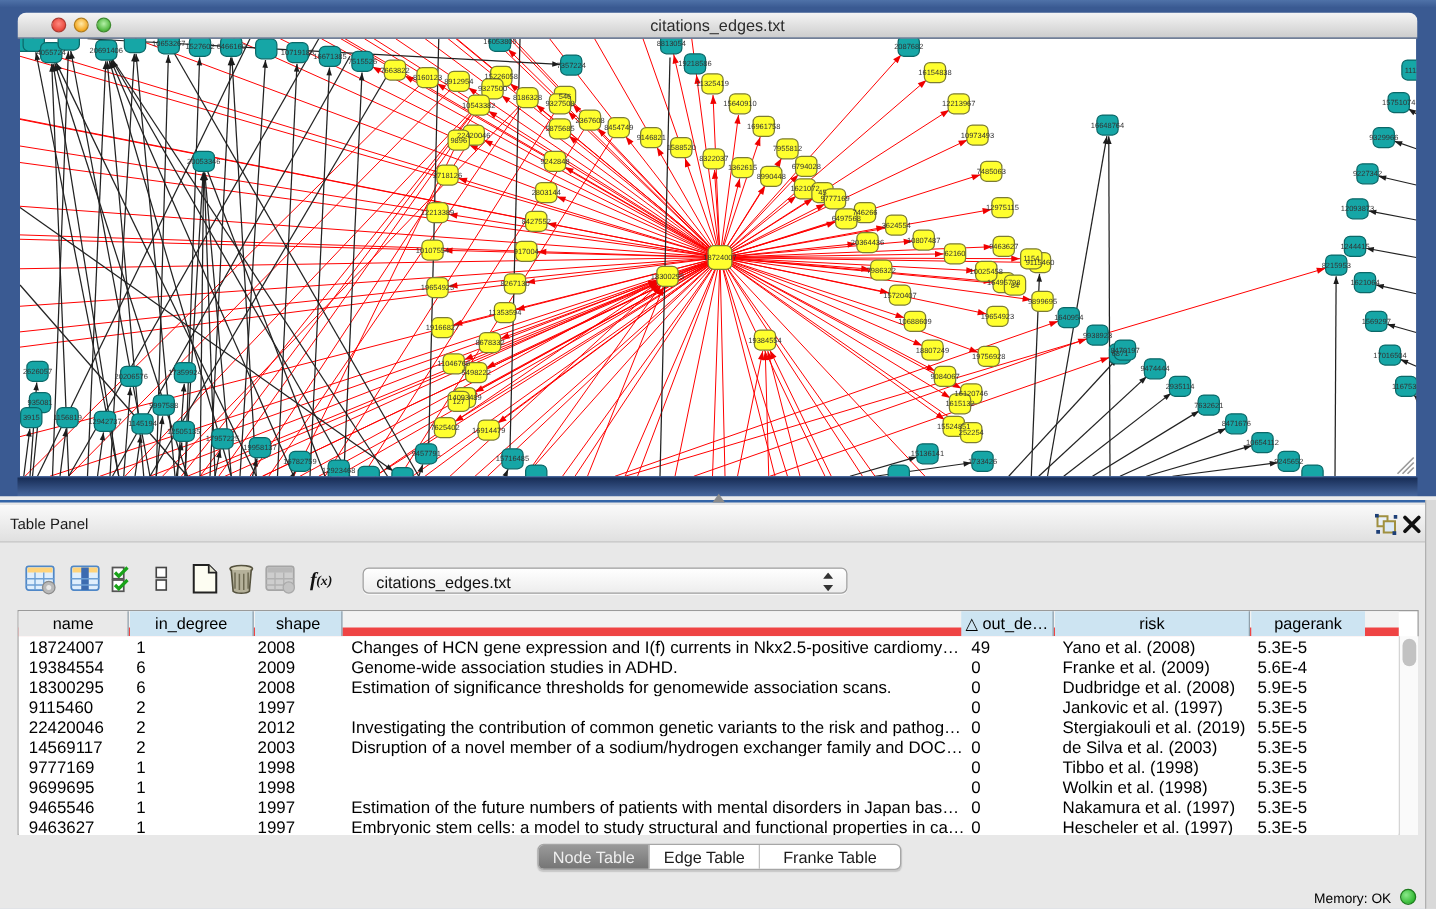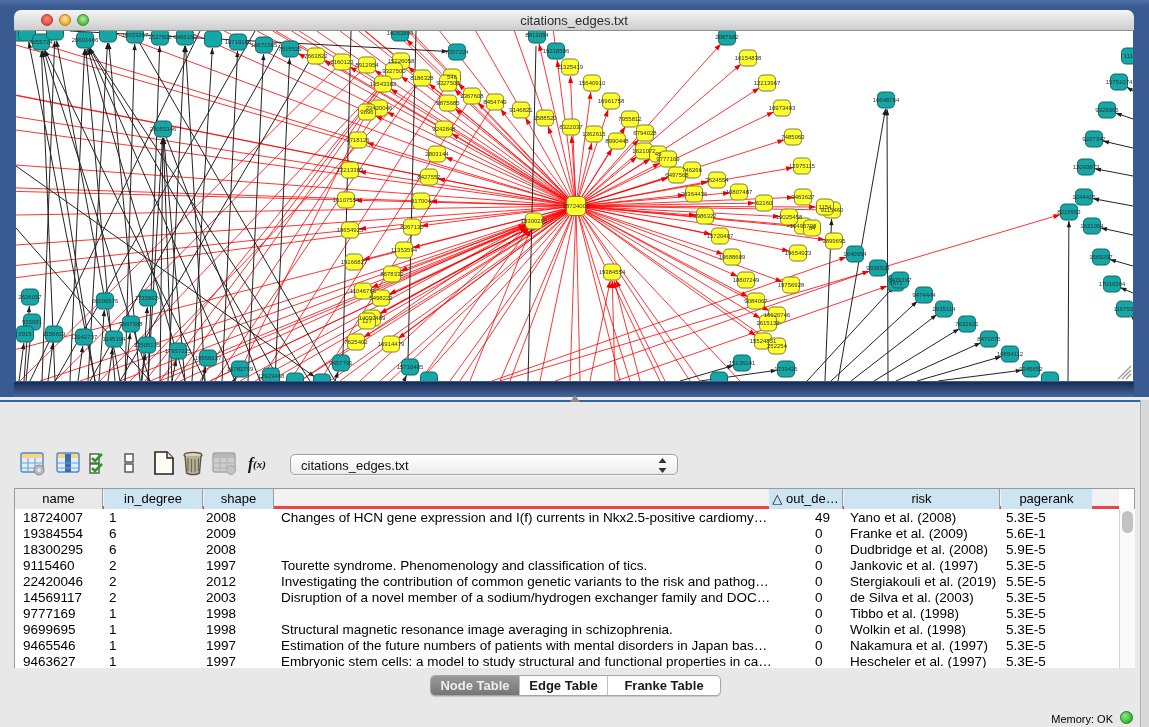--- a/index.html
+++ b/index.html
@@ -14,32 +14,32 @@
 #tl3{left:63px;background:radial-gradient(circle at 5px 4px,#b4f0a8,#50b73e 70%);border:1px solid #3d8a2e}
 #band{position:absolute;left:0;top:372px;width:1120px;height:16px;background:linear-gradient(#172c55,#4a6ba3)}
 #handle{position:absolute;left:570px;top:-7px;width:0;height:0;border-left:5px solid transparent;border-right:5px solid transparent;border-bottom:7px solid #8c8c8c}
 #panel{position:absolute;left:0;top:400px;width:1149px;height:327px;background:#e8e8e8;border-top:2px solid #3465a8}
 #phead{position:absolute;left:0;top:2px;width:1149px;height:30px;background:linear-gradient(#fafafa,#e0e0e0);border-bottom:1px solid #c4c4c4}
 #phead .t{position:absolute;left:8px;top:8px;font-size:12px;color:#1a1a1a}
 #drop{position:absolute;left:290px;top:52px;width:388px;height:21px;border:1px solid #a0a0a0;border-radius:5px;
  background:linear-gradient(#ffffff,#ededed);box-shadow:0 1px 0 rgba(255,255,255,.7)}
 #drop .dt{position:absolute;left:10px;top:3px;font-size:13px;color:#111}
 #tablebox{position:absolute;left:14px;top:86px;width:1121px;height:180px;background:#fff;border:1px solid #9a9a9a}
-#thead{position:absolute;left:0;top:0;width:1104px;height:20px;background:#f2f2f2;border-bottom:3px solid #ef4444}
+#thead{position:absolute;left:0;top:0;width:1104px;height:20px;background:#f2f2f2;border-bottom:7px solid #ef4444}
 .hc{position:absolute;top:0;height:20px;font-size:13px;color:#000;text-align:center;line-height:20px;border-right:1px solid #909faa;background:#cde4f2}
 #tbody{position:absolute;left:0;top:20px;width:1104px;height:159px;background:#fff;overflow:hidden}
 .tr{position:relative;width:1104px;height:16px;white-space:nowrap}
 .c{position:absolute;top:0;height:16px;font-size:13.5px;line-height:18px;color:#000;overflow:hidden}
 .c0{left:8px;width:88px}.c1{left:94px;width:100px}.c2{left:191px;width:70px}
-.c3{left:266px;width:492px;text-overflow:ellipsis}.c4{left:800px;width:66px}.c5{left:835px;width:150px}
+.c3{left:266px;width:492px;text-overflow:ellipsis}.c4{left:762px;width:66px}.c5{left:835px;width:150px}
 .c6{left:991px;width:95px}
 #vscroll{position:absolute;left:1104px;top:20px;width:16px;height:159px;background:#fafafa;border-left:1px solid #d5d5d5}
 #vthumb{position:absolute;left:2px;top:2px;width:11px;height:22px;background:#c2c2c2;border-radius:6px}
 #tabs{position:absolute;left:430px;top:273px;height:21px;border:1px solid #a6a6a6;border-radius:5px;background:#fff;box-shadow:0 1px 1px rgba(0,0,0,.15)}
-.tab{display:inline-block;height:19px;line-height:19px;font-size:13px;font-weight:bold;color:#1a1a1a;text-align:center;vertical-align:top}
+.tab{display:inline-block;height:19px;line-height:19px;font-size:13px;font-weight:normal;color:#1a1a1a;text-align:center;vertical-align:top}
 #tab1{width:88px}#tab2{width:89px}#tab3{width:112px}
 #tab1{background:linear-gradient(#9a9a9a,#757575);color:#efefef;border-radius:4px 0 0 4px}
 #tab2{border-left:1px solid #c0c0c0;border-right:1px solid #c0c0c0}
 #mem{position:absolute;right:36px;top:311px;font-size:11px;color:#000}
 #memdot{position:absolute;right:16px;top:309px;width:13px;height:13px;border-radius:50%;
  background:radial-gradient(circle at 4px 4px,#8ae98a,#2eb52e 75%);border:1px solid #1d7a1d}
 #rdiv{position:absolute;left:1140px;top:400px;width:9px;height:327px;background:#d9d9d9;border-left:1px solid #b0b0b0}
 .ficon{position:absolute}
 </style></head><body>
 <div id="root">
@@ -703,20 +703,34 @@
 <text x="1084" y="199.2" font-size="6" font-family="Liberation Sans, sans-serif" fill="#333" text-anchor="middle">1244415</text>
 <text x="576" y="208.2" font-size="6" font-family="Liberation Sans, sans-serif" fill="#333" text-anchor="middle">18724007</text>
 <path d="M1118 379 L1131 366 M1122 379 L1131 370 M1126 379 L1131 374" stroke="#9a9a9a" stroke-width="1.3"></path>
 </svg>
    <div id="band"></div>
   </div>
  </div>
  <div style="position:absolute;left:0;top:397px;width:1149px;height:3px;background:#ececec"></div>
  <div id="panel">
   <div id="handle"></div>
+  <div id="phead">
+        <div class="t">Table Panel</div>
+   <svg class="ficon" style="left:1100px;top:7px" width="18" height="17" viewBox="0 0 18 17">
+     <rect x="2" y="2" width="8" height="8" fill="#e9f1fa" stroke="#a09040" stroke-width="1.6"></rect>
+     <rect x="7" y="6" width="9" height="9" fill="#dce9f7" stroke="#a09040" stroke-width="1.6"></rect>
+     <rect x="0" y="0" width="3" height="3" fill="#1d3f77"></rect>
+          <rect x="15" y="1" width="3" height="3" fill="#1d3f77"></rect>
+     <rect x="1" y="13" width="3" height="3" fill="#1d3f77"></rect>
+          <rect x="14" y="14" width="3" height="3" fill="#1d3f77"></rect>
+   </svg>
+   <svg class="ficon" style="left:1122px;top:7px" width="15" height="16" viewBox="0 0 15 16">
+     <path d="M2 3 L13 14 M13 3 L2 14" stroke="#111" stroke-width="3" stroke-linecap="round"></path>
+   </svg>
+  </div>
 
   <svg class="ficon" style="left:20px;top:49px" width="250px" height="26" viewBox="0 0 250 26">
 
     <g>
       <rect x="1" y="2" width="22" height="19" rx="2" fill="#dfeefc" stroke="#4f87c7" stroke-width="1.4"></rect>
       <rect x="2" y="3" width="20" height="4" fill="#ffd37a"></rect>
       <path d="M1 12 H23 M1 17 H23 M8 7 V21 M15 7 V21" stroke="#6d9fd4" stroke-width="1.1"></path>
       <circle cx="19" cy="19" r="5" fill="#b9b9b9" stroke="#8a8a8a"></circle>
       <circle cx="19" cy="19" r="2" fill="#e8e8e8"></circle>
     </g>
@@ -784,37 +798,38 @@
             <div class="c c2">2008</div>
             <div class="c c3">Changes of HCN gene expression and I(f) currents in Nkx2.5‑positive cardiomyocytes during differentiation</div>
             <div class="c c4">49</div>
             <div class="c c5">Yano et al. (2008)</div>
             <div class="c c6">5.3E‑5</div>
           </div>
 <div class="tr">
             <div class="c c0">19384554</div>
             <div class="c c1">6</div>
             <div class="c c2">2009</div>
+            <div class="c c3">Genome‑wide association studies in ADHD.</div>
             <div class="c c4">0</div>
             <div class="c c5">Franke et al. (2009)</div>
-            <div class="c c6">5.6E‑1</div>
+            <div class="c c6">5.6E‑4</div>
           </div>
 <div class="tr">
             <div class="c c0">18300295</div>
             <div class="c c1">6</div>
             <div class="c c2">2008</div>
+            <div class="c c3">Estimation of significance thresholds for genomewide association scans.</div>
             <div class="c c4">0</div>
             <div class="c c5">Dudbridge et al. (2008)</div>
             <div class="c c6">5.9E‑5</div>
           </div>
 <div class="tr">
             <div class="c c0">9115460</div>
             <div class="c c1">2</div>
             <div class="c c2">1997</div>
-            <div class="c c3">Tourette syndrome. Phenomenology and classification of tics.</div>
             <div class="c c4">0</div>
             <div class="c c5">Jankovic et al. (1997)</div>
             <div class="c c6">5.3E‑5</div>
           </div>
 <div class="tr">
             <div class="c c0">22420046</div>
             <div class="c c1">2</div>
             <div class="c c2">2012</div>
             <div class="c c3">Investigating the contribution of common genetic variants to the risk and pathogenesis of ADHD</div>
             <div class="c c4">0</div>
@@ -835,21 +850,20 @@
             <div class="c c1">1</div>
             <div class="c c2">1998</div>
             <div class="c c4">0</div>
             <div class="c c5">Tibbo et al. (1998)</div>
             <div class="c c6">5.3E‑5</div>
           </div>
 <div class="tr">
             <div class="c c0">9699695</div>
             <div class="c c1">1</div>
             <div class="c c2">1998</div>
-            <div class="c c3">Structural magnetic resonance image averaging in schizophrenia.</div>
             <div class="c c4">0</div>
             <div class="c c5">Wolkin et al. (1998)</div>
             <div class="c c6">5.3E‑5</div>
           </div>
 <div class="tr">
             <div class="c c0">9465546</div>
             <div class="c c1">1</div>
             <div class="c c2">1997</div>
             <div class="c c3">Estimation of the future numbers of patients with mental disorders in Japan based on national</div>
             <div class="c c4">0</div>

